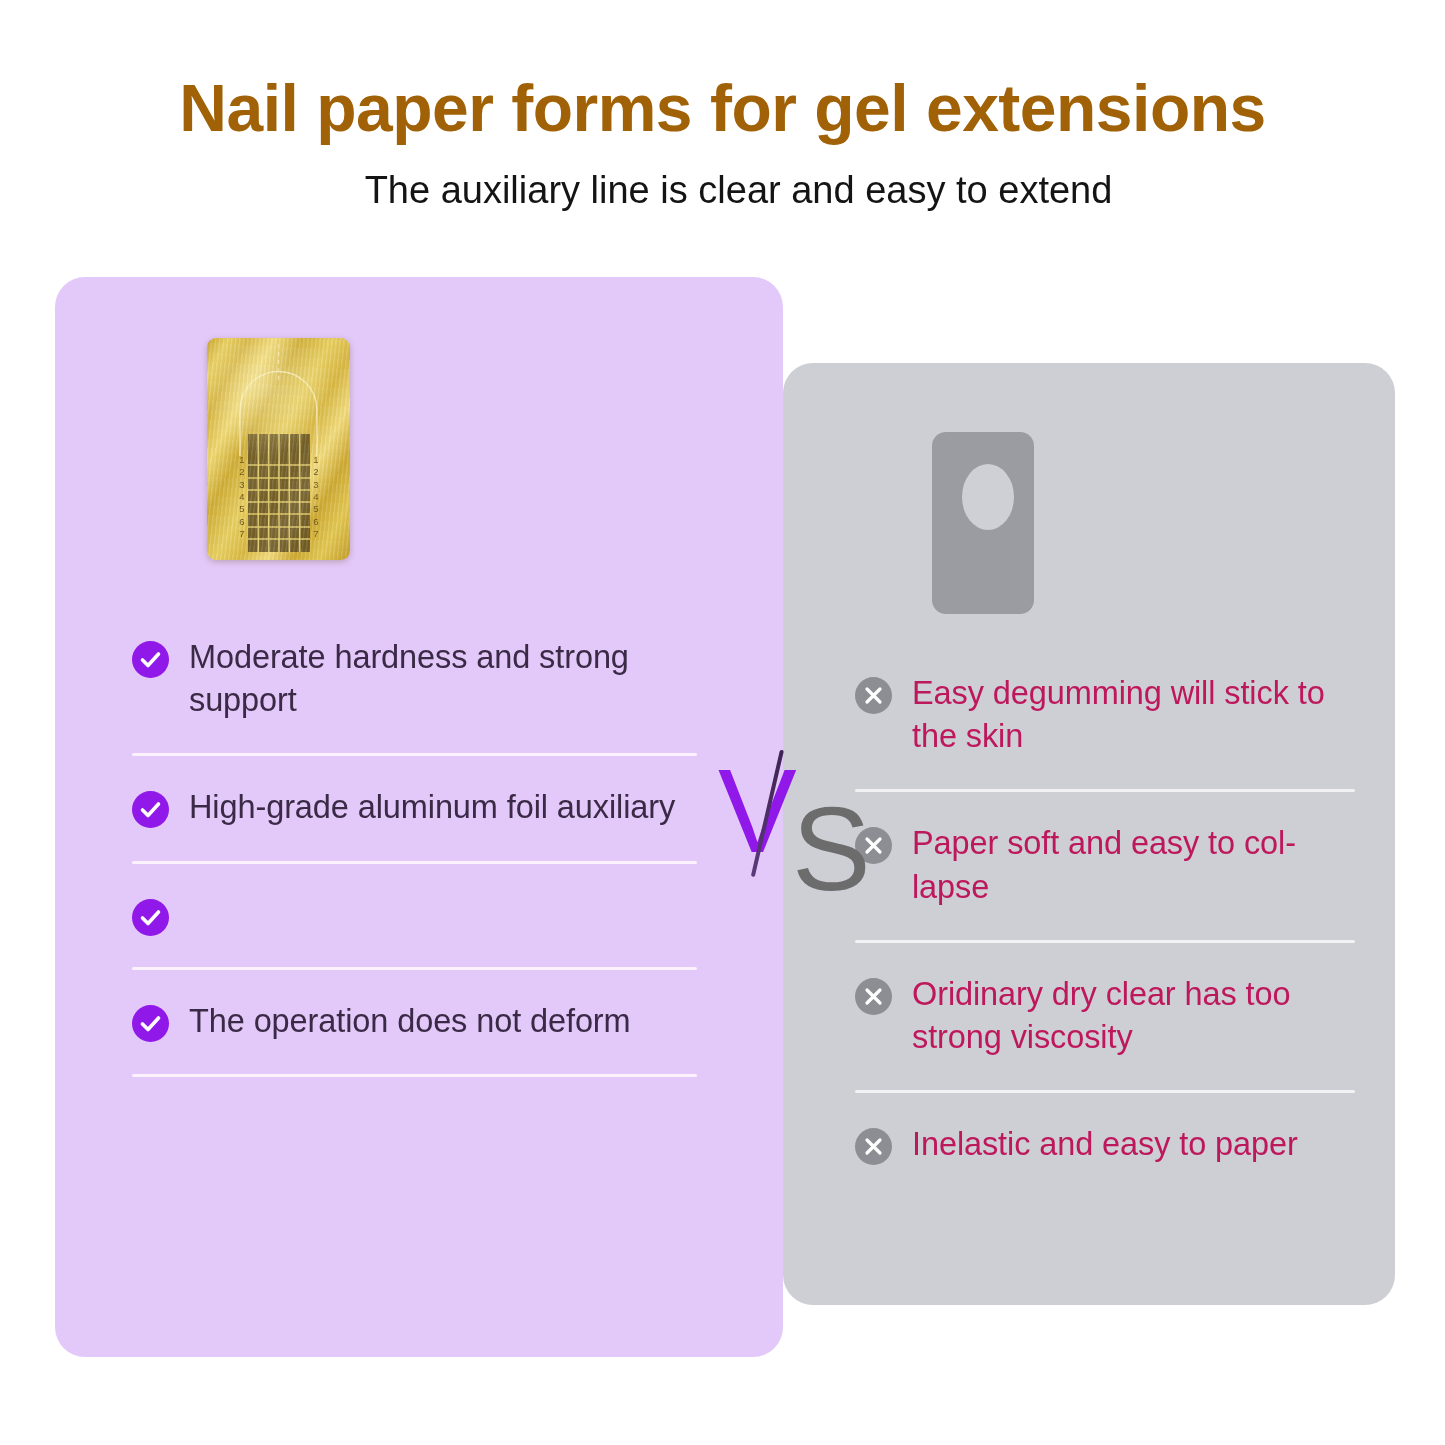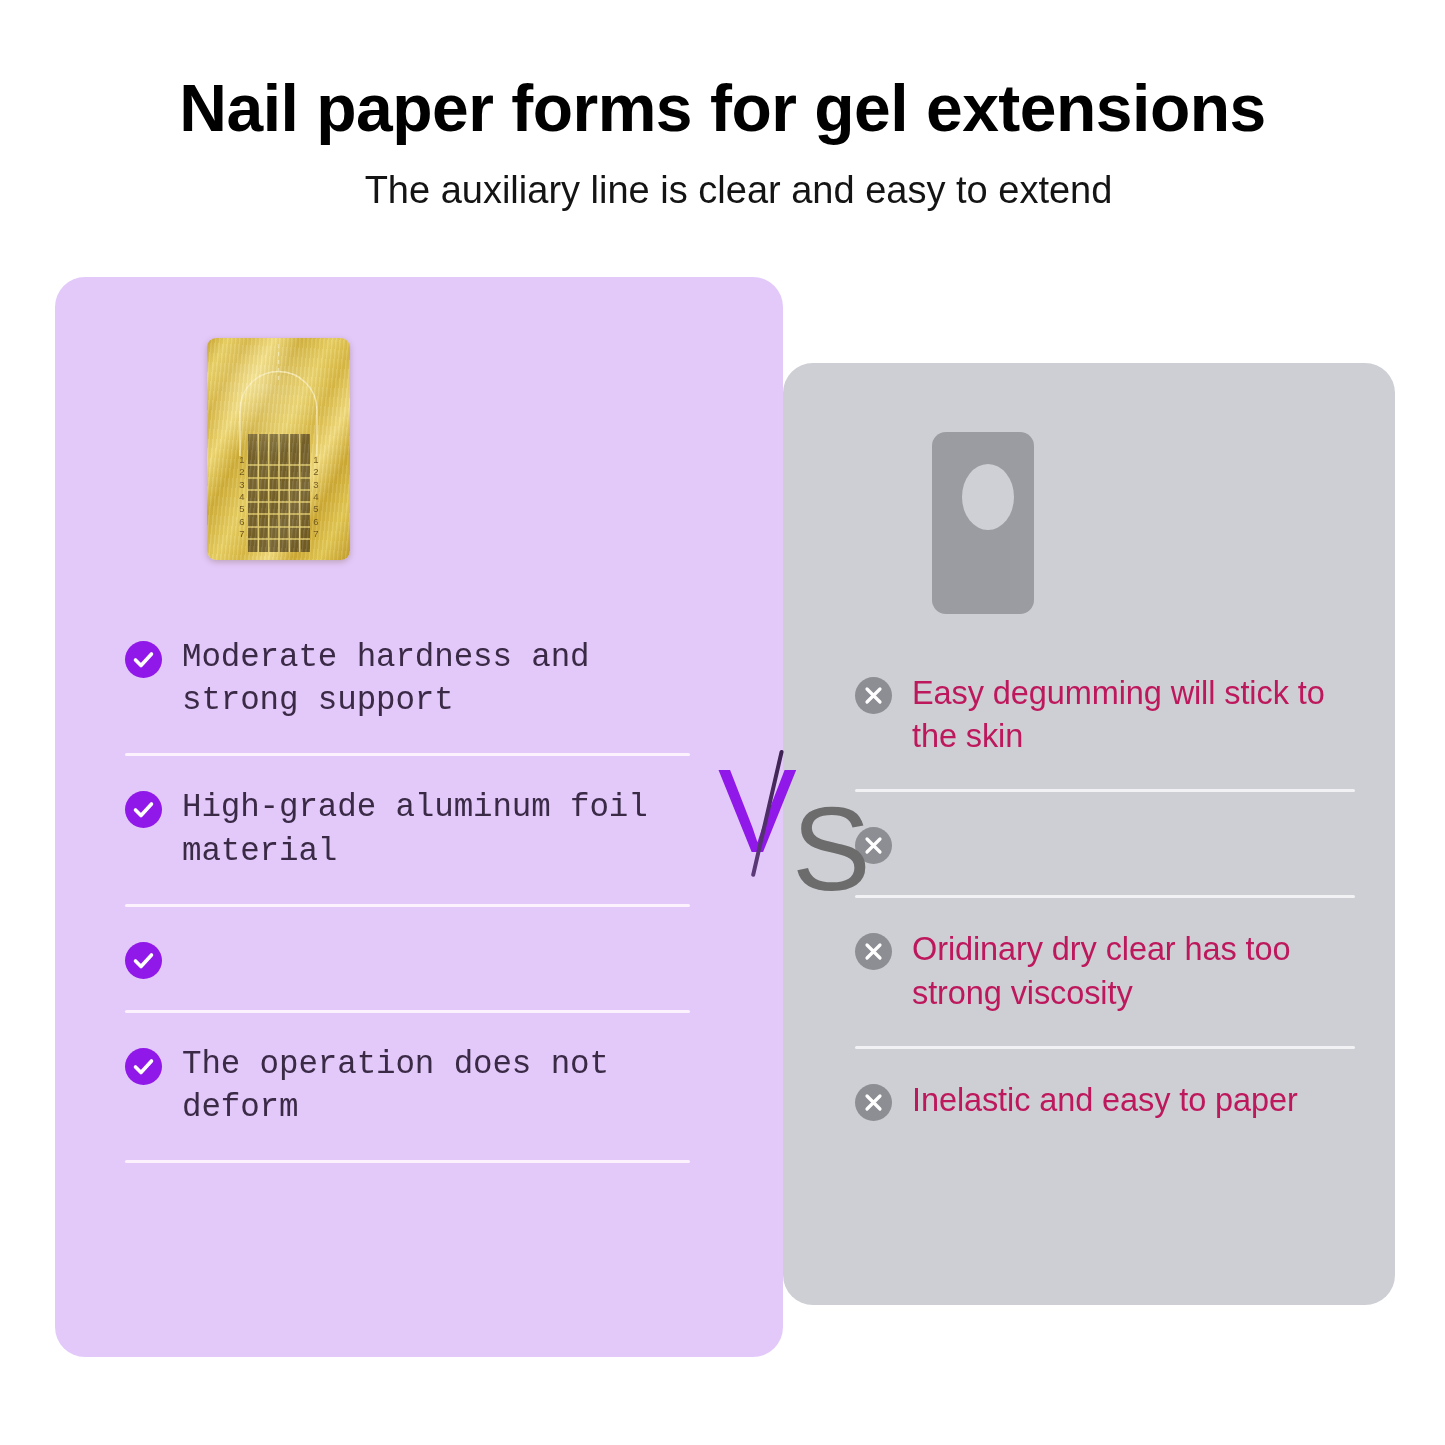--- a/index.html
+++ b/index.html
@@ -21,21 +21,21 @@
 
   
   #page-title {
     position: absolute;
     left: 0; top: 74px;
     width: 1445px;
     text-align: center;
     font-size: 66px;
     font-weight: 700;
     letter-spacing: -0.5px;
-    color: #000000;
+    color: #a16207;
     line-height: 1.05;
     white-space: nowrap;
   }
   #page-subtitle {
     position: absolute;
     left: 0; top: 168px;
     width: 1445px;
     text-align: center;
     font-size: 38px;
     font-weight: 400;
@@ -145,21 +145,21 @@
     transform-origin: top center;
     border-radius: 2px;
   }
 
   
   .feature-list {
     position: absolute;
     z-index: 4;
     box-sizing: border-box;
   }
-  #new-features { left: 125px; top: 636px; width: 565px; font-family: Liberation Mono, monospace; }
+  #new-features { left: 132px; top: 636px; width: 565px; }
   #others-features { left: 855px; top: 672px; width: 500px; }
 
   .feature-row {
     display: flex;
     align-items: flex-start;
     gap: 20px;
   }
   #new-features .feature-row { padding: 0 0 0 0; }
 
   .badge {
@@ -278,21 +278,21 @@
       <span class="feature-text">Moderate hardness and strong support</span>
     </div>
     <div class="divider" style="margin:31px 0 30px 0;"></div>
 
     <div class="feature-row">
       <span class="badge check">
         <svg viewBox="0 0 37 37" width="37" height="37">
             <path d="M10.5 19 L16 24.5 L26.5 13" fill="none" stroke="#ffffff" stroke-width="3.6" stroke-linecap="round" stroke-linejoin="round"></path>
           </svg>
       </span>
-      <span class="feature-text">High-grade aluminum foil material</span>
+      <span class="feature-text">High-grade aluminum foil auxiliary</span>
     </div>
     <div class="divider" style="margin:31px 0 30px 0;"></div>
 
     <div class="feature-row">
       <span class="badge check">
         <svg viewBox="0 0 37 37" width="37" height="37">
             <path d="M10.5 19 L16 24.5 L26.5 13" fill="none" stroke="#ffffff" stroke-width="3.6" stroke-linecap="round" stroke-linejoin="round"></path>
           </svg>
       </span>
     </div>
@@ -321,20 +321,21 @@
       <span class="feature-text">Easy degumming will stick to the skin</span>
     </div>
     <div class="divider" style="margin:31px 0 30px 0;"></div>
 
     <div class="feature-row">
       <span class="badge cross">
         <svg viewBox="0 0 37 37" width="37" height="37">
             <path d="M12 12 L25 25 M25 12 L12 25" fill="none" stroke="#ffffff" stroke-width="3.2" stroke-linecap="round"></path>
           </svg>
       </span>
+      <span class="feature-text">Paper soft and easy to col-lapse</span>
     </div>
     <div class="divider" style="margin:31px 0 30px 0;"></div>
 
     <div class="feature-row">
       <span class="badge cross">
         <svg viewBox="0 0 37 37" width="37" height="37">
             <path d="M12 12 L25 25 M25 12 L12 25" fill="none" stroke="#ffffff" stroke-width="3.2" stroke-linecap="round"></path>
           </svg>
       </span>
       <span class="feature-text">Oridinary dry clear has too strong viscosity</span>

